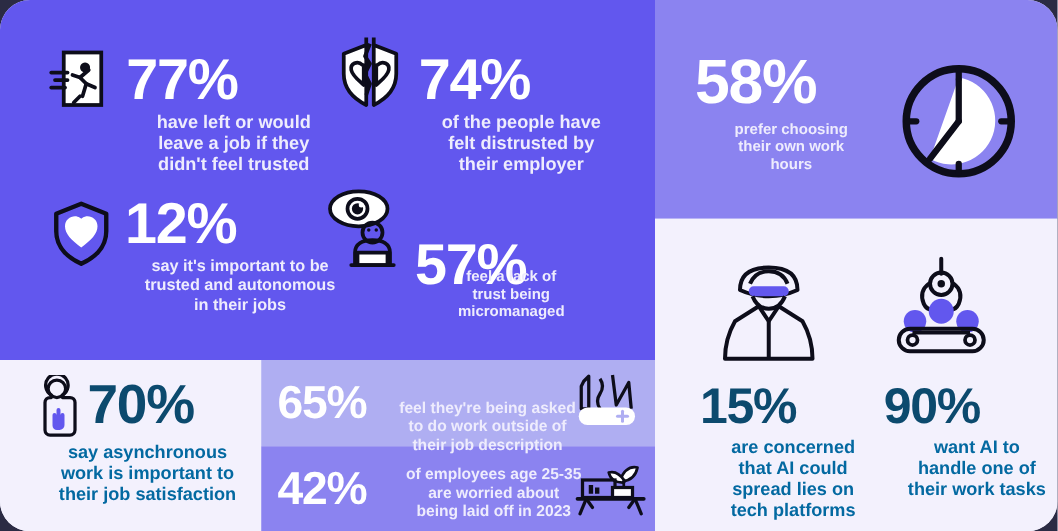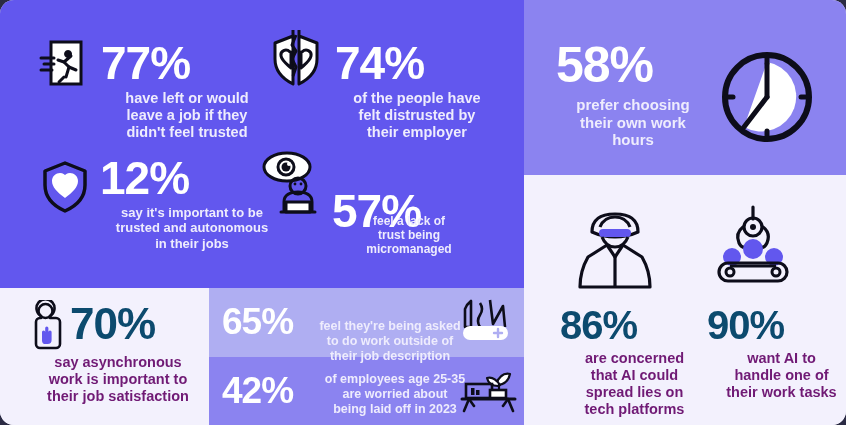--- a/index.html
+++ b/index.html
@@ -5,21 +5,21 @@
   html,body{margin:0;padding:0;}
   body{
     width:846px;height:425px;
     background:#2b2b44;
     font-family:"Liberation Sans", sans-serif;
     overflow:hidden;
   }
   .board{
     position:relative;
     width:846px;height:425px;
-    border-radius:14px;
+    border-radius:24px;
     overflow:hidden;
     background:#f3f1fd;
   }
   
   .panel{position:absolute;}
   #panel-left-main{left:0;top:0;width:524px;height:288px;background:#6257ee;}
   #panel-top-right{left:524px;top:0;width:322px;height:175px;background:#8b83f0;}
   #panel-bottom-right{left:524px;top:175px;width:322px;height:250px;background:#f3f1fd;}
   #panel-bottom-left{left:0;top:288px;width:209px;height:137px;background:#f3f1fd;}
   #panel-row-65{left:209px;top:288px;width:315px;height:69px;background:#afaef2;}
@@ -35,21 +35,21 @@
   }
   .desc{
     font-weight:600;
     line-height:1.18;
     white-space:pre-line;
     text-align:center;
   }
   .on-purple .pct{color:#ffffff;}
   .on-purple .desc{color:#eeecfd;}
   .on-light .pct{color:#0c4a6e;}
-  .on-light .desc{color:#701a75;}
+  .on-light .desc{color:#0369a1;}
 
   
   #stat-77{left:38px;top:34px;width:230px;}
   #stat-77 .pct{font-size:46px;position:absolute;left:63px;top:6px;}
   #stat-77 .desc{font-size:14.5px;position:absolute;left:64px;top:56px;width:170px;}
   #icon-exit-runner{position:absolute;left:0;top:4px;}
 
   
   #stat-74{left:265px;top:30px;width:230px;}
   #stat-74 .pct{font-size:46px;position:absolute;left:70px;top:10px;}
@@ -64,21 +64,21 @@
 
   
   #stat-57{left:260px;top:150px;width:230px;}
   #stat-57 .pct{font-size:46px;position:absolute;left:72px;top:14px;margin-top:24px;}
   #stat-57 .desc{font-size:12px;position:absolute;left:74px;top:64px;width:150px;}
   #icon-surveillance{position:absolute;left:0;top:0;}
 
   
   #stat-58{left:556px;top:40px;width:290px;}
   #stat-58 .pct{font-size:50px;position:absolute;left:0;top:0;}
-  #stat-58 .desc{font-size:15px;position:absolute;left:2px;top:56px;width:150px;}
+  #stat-58 .desc{font-size:12px;position:absolute;left:2px;top:56px;width:150px;}
   #icon-clock{position:absolute;left:156px;top:2px;}
 
   
   #stat-70{left:28px;top:300px;width:190px;}
   #stat-70 .pct{font-size:44px;position:absolute;left:42px;top:2px;}
   #stat-70 .desc{font-size:14.5px;position:absolute;left:0px;top:54px;width:180px;}
   #icon-door-hanger{position:absolute;left:0;top:0;}
 
   
   #stat-65{left:222px;top:297px;width:300px;}
@@ -267,21 +267,21 @@
       <svg width="86" height="90" viewBox="0 0 86 90">
         <path d="M20 27 q0 -18 23 -18 q23 0 23 18 q-11 5 -23 5 q-12 0 -23 -5z" fill="none" stroke="#0d0d1a" stroke-width="3.2" stroke-linejoin="round"></path>
         <path d="M28 22 q4 -10 15 -10 q11 0 15 10" fill="none" stroke="#0d0d1a" stroke-width="3.2"></path>
         <rect x="27" y="24" width="32" height="8" rx="4" fill="#6257ee"></rect>
         <path d="M30 32 q4 10 13 10 q9 0 13 -10" fill="none" stroke="#0d0d1a" stroke-width="3.2"></path>
         <path d="M35 40 L16 52 q-8 14 -8 30 h70 q0 -16 -8 -30 L51 40" fill="none" stroke="#0d0d1a" stroke-width="3.2" stroke-linejoin="round"></path>
         <path d="M35 40 L43 52 L51 40" fill="none" stroke="#0d0d1a" stroke-width="3.2" stroke-linejoin="round"></path>
         <line x1="43" y1="52" x2="43" y2="82" stroke="#0d0d1a" stroke-width="3.2"></line>
       </svg>
     </span>
-    <span class="pct">86%</span>
+    <span class="pct">15%</span>
     <span class="desc">are concerned
 that AI could
 spread lies on
 tech platforms</span>
   </div>
 
   <div class="stat on-light" id="stat-90">
     <span id="icon-robot-arm">
       <svg width="76" height="90" viewBox="0 0 76 90">
         <line x1="38" y1="2" x2="38" y2="14" stroke="#0d0d1a" stroke-width="3.2" stroke-linecap="round"></line>

